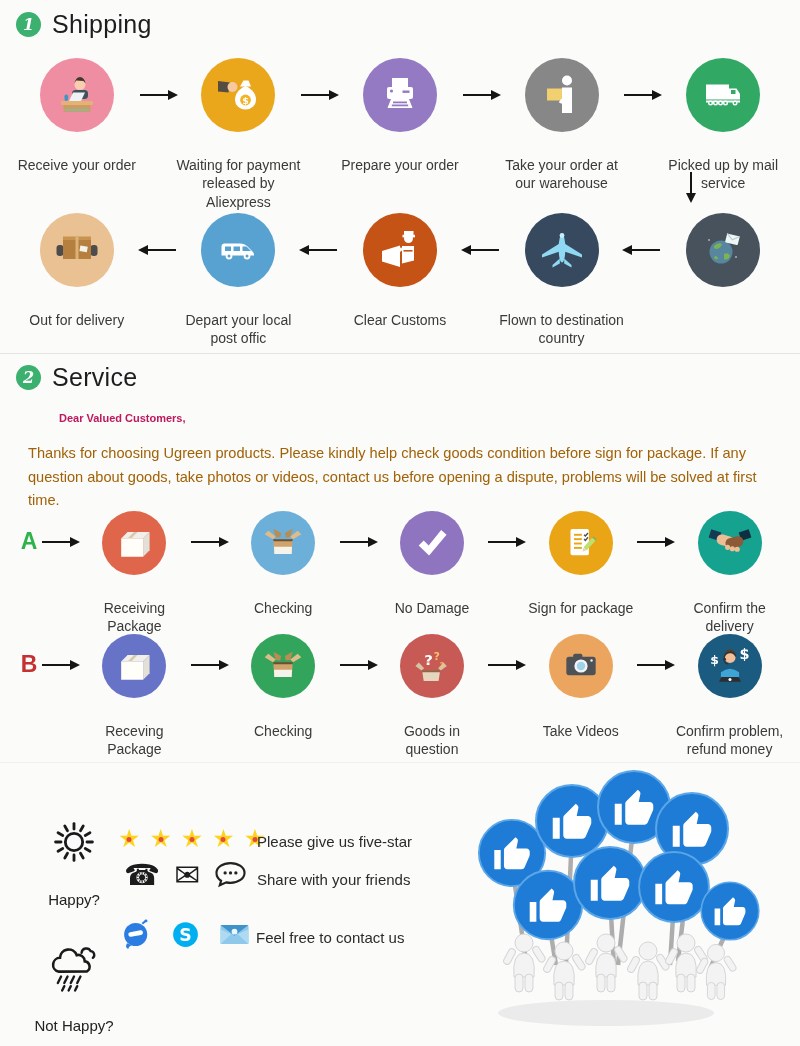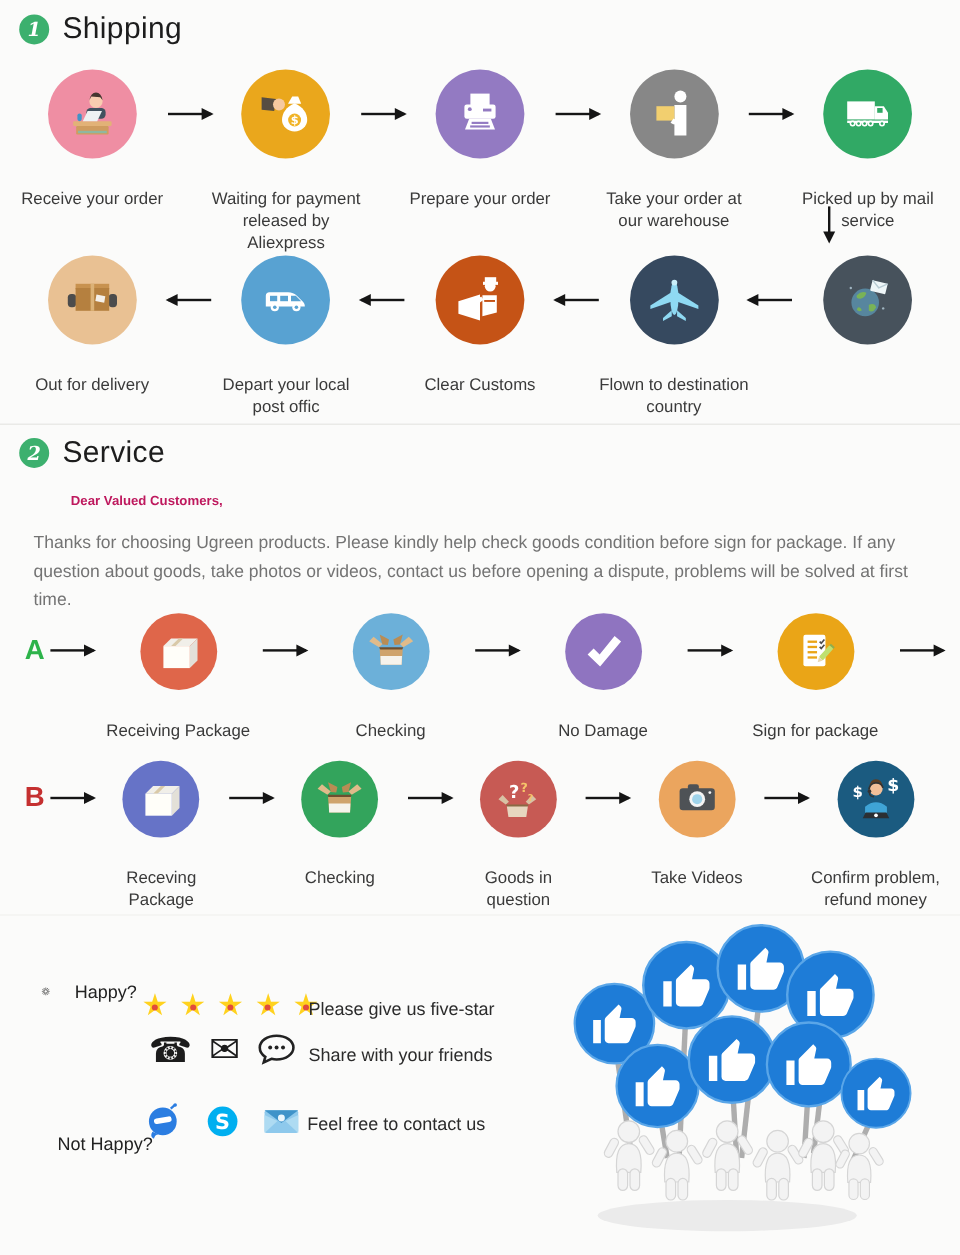--- a/index.html
+++ b/index.html
@@ -18,22 +18,22 @@
   .arr::after{content:"";position:absolute;top:-4.5px;width:0;height:0;border-top:5.5px solid transparent;border-bottom:5.5px solid transparent;}
   .arr.r::after{right:-2px;border-left:10px solid #151515;}
   .arr.l::after{left:-2px;border-right:10px solid #151515;}
   .mt36{margin-top:36px;}
   .mt30{margin-top:30px;}
   .varr{position:absolute;width:2px;background:#151515;}
   .varr::after{content:"";position:absolute;left:-4.5px;bottom:-9px;border-left:5.5px solid transparent;border-right:5.5px solid transparent;border-top:10px solid #151515;}
   .prefix{font-size:23px;font-weight:bold;flex:0 0 26px;text-align:center;margin-top:17px;line-height:1.2;}
   .divider{position:absolute;left:0;width:800px;height:1px;background:#e5e5e3;}
   .greet{position:absolute;font-size:11px;color:#be185d;font-weight:bold;}
-  .para{position:absolute;font-size:14.6px;color:#737373;line-height:1.62;}
-  .fb-block{position:absolute;display:flex;flex-direction:row;align-items:center;gap:20px;}
+  .para{position:absolute;font-size:14.6px;color:#a16207;line-height:1.62;}
+  .fb-block{position:absolute;display:flex;flex-direction:column;align-items:center;gap:20px;}
   .fb-label{font-size:15px;color:#222;margin-top:3px;white-space:nowrap;}
   .fb-text{position:absolute;font-size:15px;color:#2b2b2b;}
   .stars{position:absolute;display:flex;gap:9px;}
   .star{font-size:25px;line-height:1;position:relative;}
   .star::after{content:"";position:absolute;left:50%;top:50%;width:5px;height:5px;transform:translate(-50%,-40%);background:#e24b3b;border-radius:50%;}
   .icon-row{position:absolute;display:flex;align-items:center;}
   .glyph{font-family:"DejaVu Sans",sans-serif;color:#1c1c1c;line-height:1;}
 </style>
 </head>
 <body>
@@ -276,20 +276,36 @@
           <g transform="rotate(42 32 27)">
             <rect x="29.5" y="15" width="5" height="2.4" fill="#8fae4e"></rect>
             <rect x="29.5" y="17" width="5" height="15" rx="1" fill="#bfe06f"></rect>
             <polygon points="29.5,32 34.5,32 32,36.5" fill="#e8d6b0"></polygon>
           </g>
         </svg>
       </div>
       <div class="step-label">Sign for package</div>
     </div>
     <div class="arr r mt30"></div>
+    <div class="step">
+      <div class="circle c64" style="background-color: rgb(21, 163, 144);">
+        <svg viewBox="0 0 48 48" width="46">
+          <rect x="3" y="11" width="11" height="9" fill="#173a53" transform="rotate(18 8 15)"></rect>
+          <rect x="34" y="11" width="11" height="9" fill="#102e42" transform="rotate(-18 40 15)"></rect>
+          <rect x="10" y="16" width="19" height="11" rx="5.5" fill="#edbd93" transform="rotate(16 19 21)"></rect>
+          <rect x="19" y="18" width="19" height="11" rx="5.5" fill="#8c5a36" transform="rotate(-14 28 23)"></rect>
+          <g fill="#edbd93">
+              <circle cx="21.5" cy="28.5" r="2.7"></circle>
+              <circle cx="26.5" cy="30" r="2.7"></circle>
+              <circle cx="31.5" cy="30.5" r="2.7"></circle>
+            </g>
+        </svg>
+      </div>
+      <div class="step-label">Confirm the delivery</div>
+    </div>
   </div>
 
   <div class="flow" style="left:16px;top:634px;width:770px;">
     <div class="prefix" style="color: rgb(197, 48, 48);">B</div>
     <div class="arr r mt30"></div>
     <div class="step">
       <div class="circle c64" style="background-color: rgb(102, 115, 199);">
         <svg viewBox="0 0 48 48" width="44">
           <polygon points="10,19 17,12 41,12 34,19" fill="#f1efe9"></polygon>
           <polygon points="34,19 41,12 41,32 34,39" fill="#e3e0d8"></polygon>

